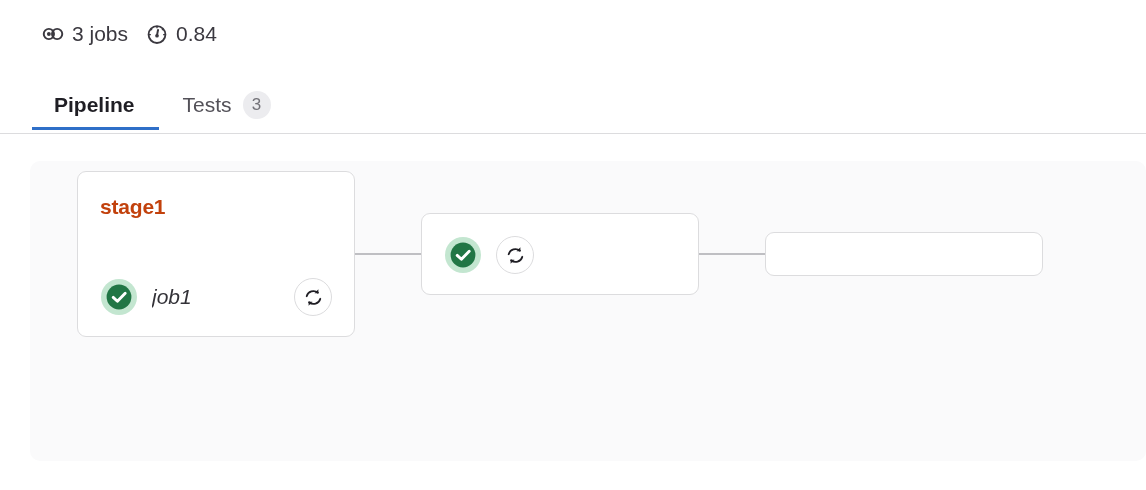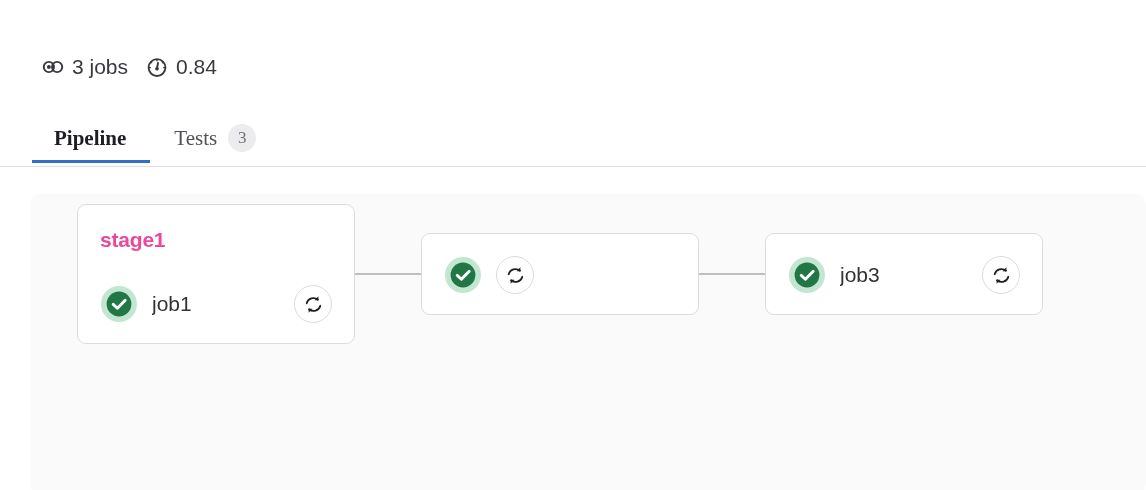--- a/index.html
+++ b/index.html
@@ -16,21 +16,20 @@
     -webkit-font-smoothing: antialiased;
   }
 
   
   .pipeline-meta {
     display: flex;
     align-items: center;
     gap: 18px;
     padding: 18px 0 0 42px;
     height: 32px;
-    margin-top: 33px;
   }
   .meta-item {
     display: flex;
     align-items: center;
     gap: 8px;
     font-size: 21px;
     line-height: 28px;
     color: #3a383f;
     white-space: nowrap;
   }
@@ -49,21 +48,20 @@
     margin-top: 26px;
     padding-left: 32px;
     height: 58px;
     box-sizing: border-box;
   }
   .tab-list {
     display: flex;
     align-items: flex-start;
     gap: 0;
     height: 100%;
-    font-family: Liberation Serif, serif;
   }
   .tab {
     position: relative;
     display: flex;
     align-items: center;
     gap: 11px;
     padding: 4px 24px 0 24px;
     height: 54px;
     box-sizing: border-box;
     font-size: 21px;
@@ -138,29 +136,30 @@
     background: #ffffff;
     border: 1px solid #dcdcde;
     border-radius: 9px;
     padding: 22px 22px 20px 22px;
     flex: 0 0 auto;
   }
   .stage-card:first-of-type { margin-left: 47px; }
   .stage-title {
     font-size: 21px;
     font-weight: bold;
-    color: #ec4899;
+    color: #c2410c;
     line-height: 26px;
-    margin-bottom: 32px;
+    margin-bottom: 58px;
     letter-spacing: -0.2px;
   }
   .job-row {
     display: flex;
     align-items: center;
     gap: 14px;
+    font-style: italic;
   }
   .job-status {
     width: 38px;
     height: 38px;
     flex: 0 0 auto;
     display: block;
   }
   .job-status svg { display: block; }
   .job-name {
     font-size: 21px;
@@ -282,34 +281,16 @@
             <path d="M17.6 2.6 L17.6 7.2 L13.2 7.2 Z" fill="#1f1e24"></path>
             <path d="M6.4 21.4 L6.4 16.8 L10.8 16.8 Z" fill="#1f1e24"></path>
           </svg>
         </button>
       </div>
     </div>
 
     <div class="connector"></div>
 
     <div class="stage-card">
-      <div class="job-row">
-        <span class="job-status">
-          <svg viewBox="0 0 38 38" width="38" height="38" aria-hidden="true">
-            <circle cx="19" cy="19" r="18" fill="#c3e6d0"></circle>
-            <circle cx="19" cy="19" r="12.4" fill="#217645"></circle>
-            <path d="M13.2 19.4 L17.4 23.3 L25.2 15.2" fill="none" stroke="#ffffff" stroke-width="2.9" stroke-linecap="round" stroke-linejoin="round"></path>
-          </svg>
-        </span>
-        <span class="job-name">job3</span>
-        <button class="job-retry">
-          <svg viewBox="0 0 24 24" width="21" height="21" aria-hidden="true">
-            <path d="M4.2 10.6 A8 8 0 0 1 17.1 6.6" fill="none" stroke="#1f1e24" stroke-width="2" stroke-linecap="round"></path>
-            <path d="M19.8 13.4 A8 8 0 0 1 6.9 17.4" fill="none" stroke="#1f1e24" stroke-width="2" stroke-linecap="round"></path>
-            <path d="M17.6 2.6 L17.6 7.2 L13.2 7.2 Z" fill="#1f1e24"></path>
-            <path d="M6.4 21.4 L6.4 16.8 L10.8 16.8 Z" fill="#1f1e24"></path>
-          </svg>
-        </button>
-      </div>
     </div>
 
   </div>
 </div>
 
 </body></html>

